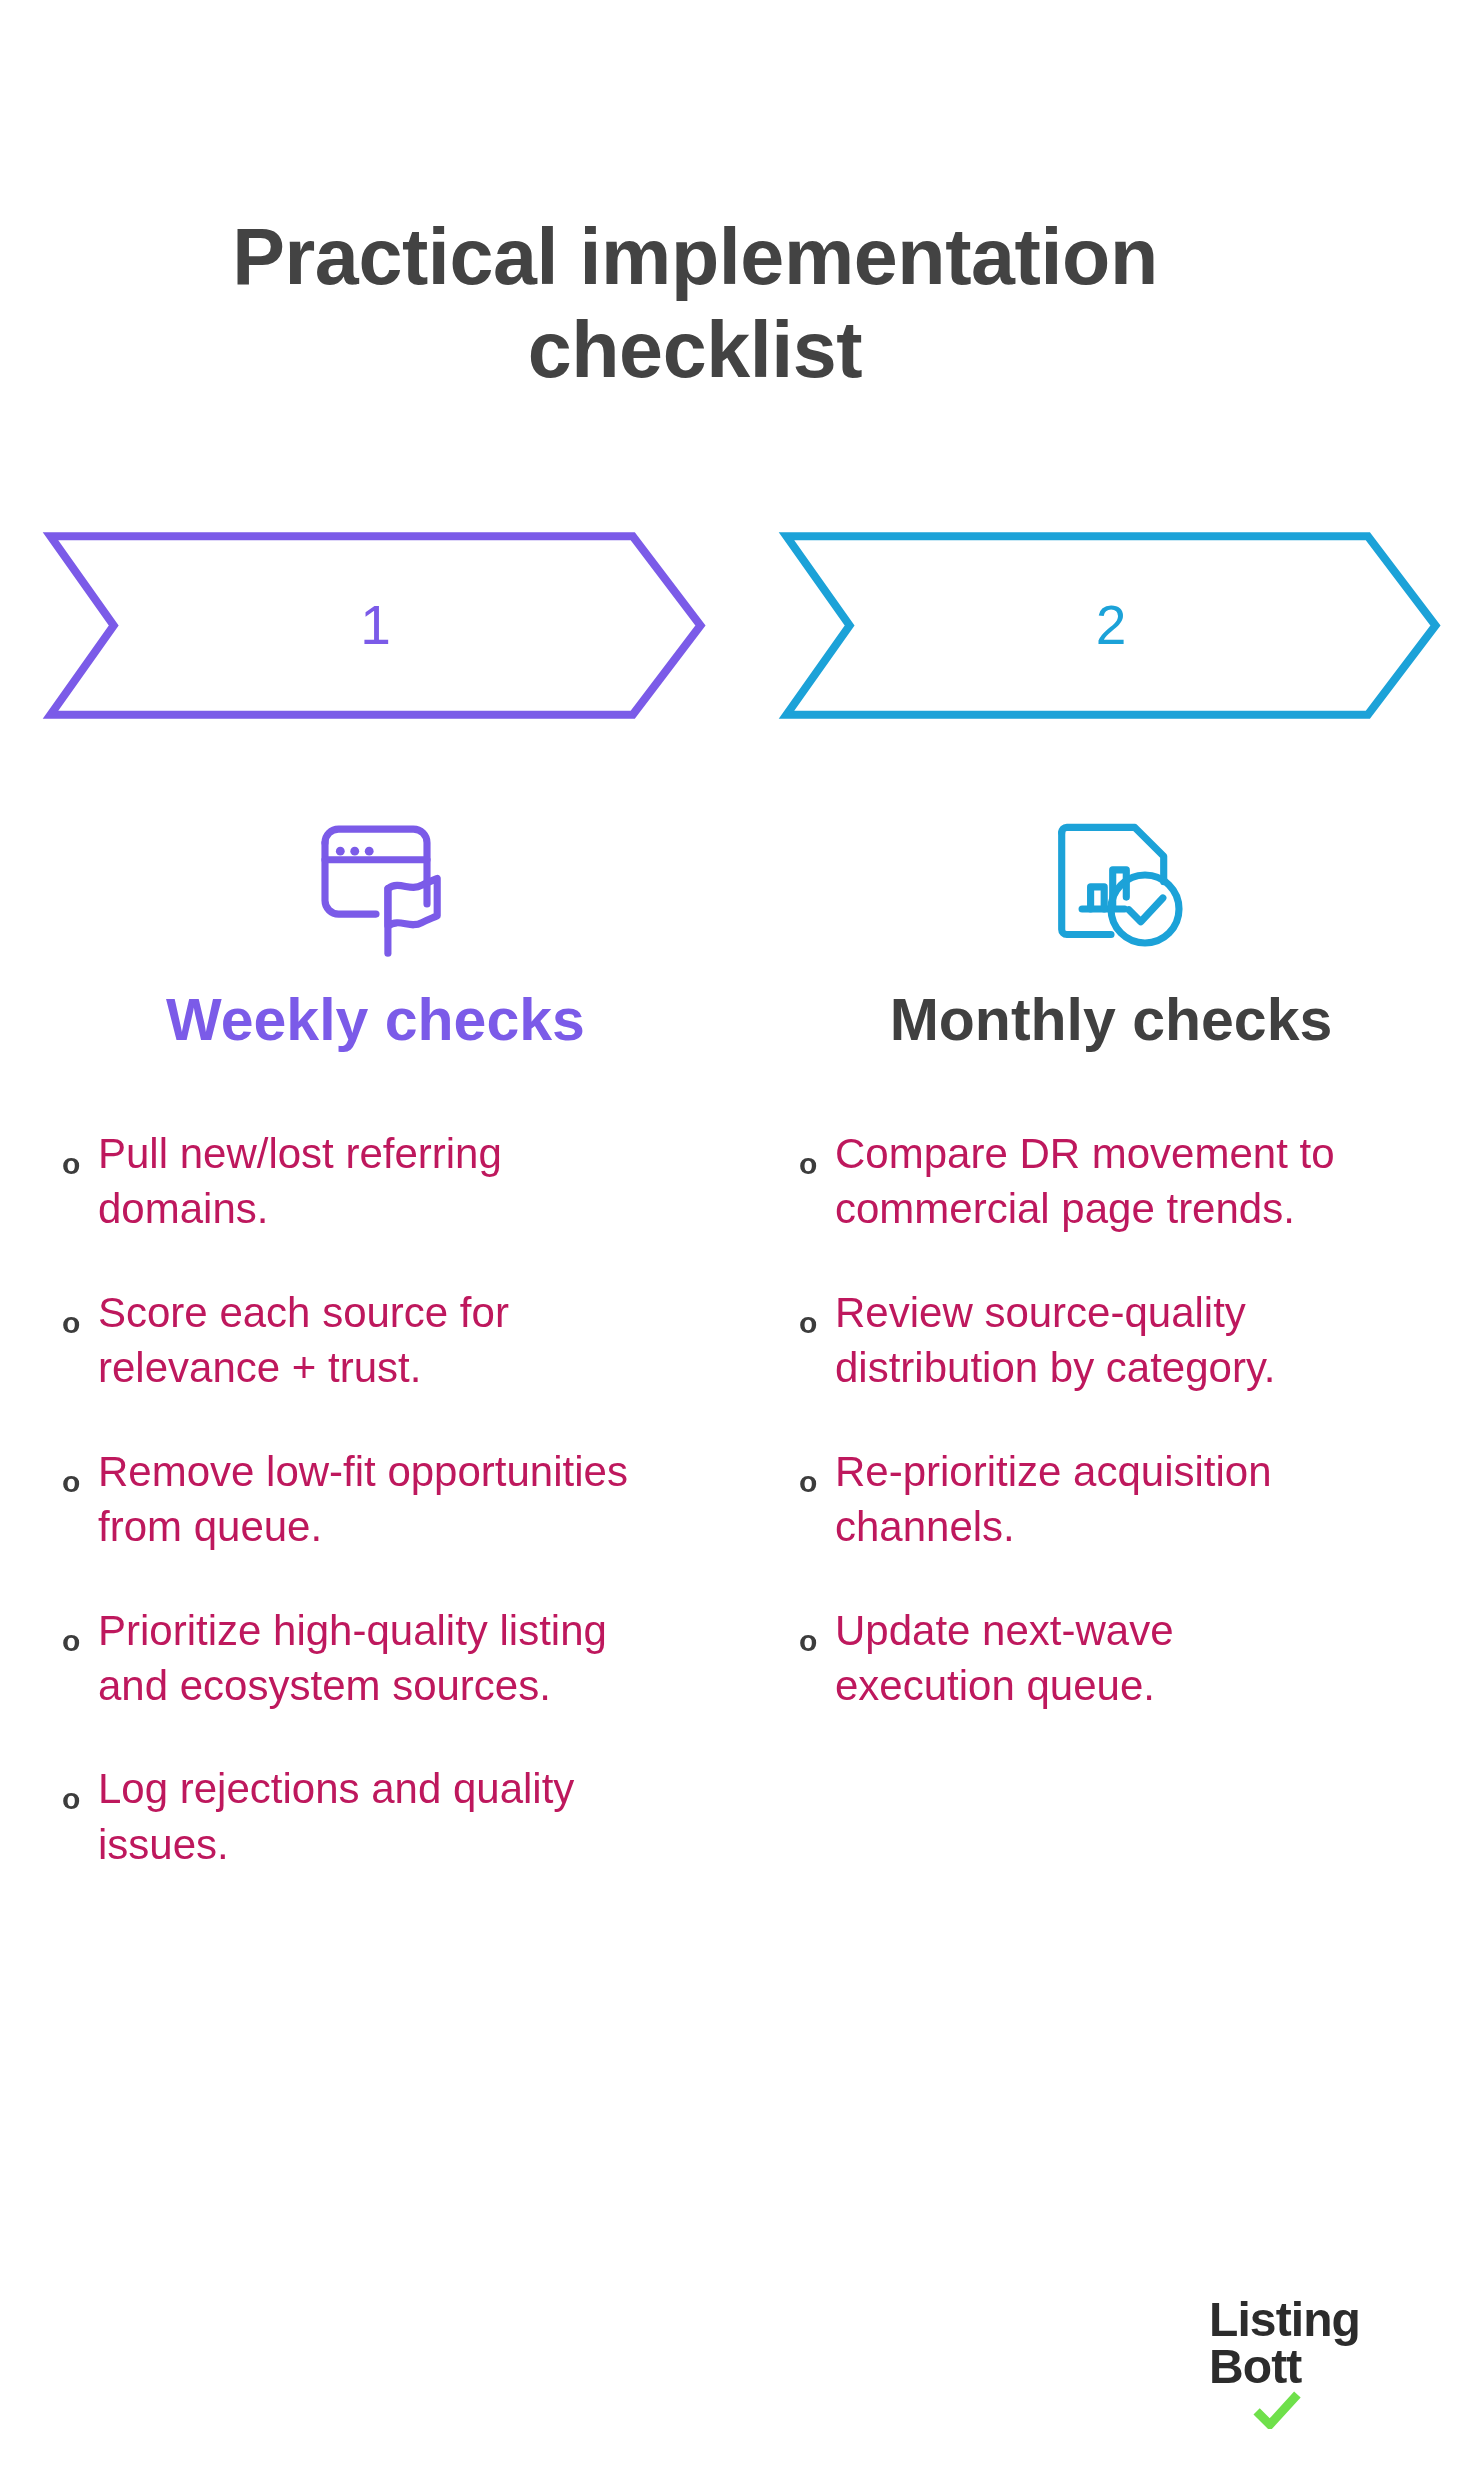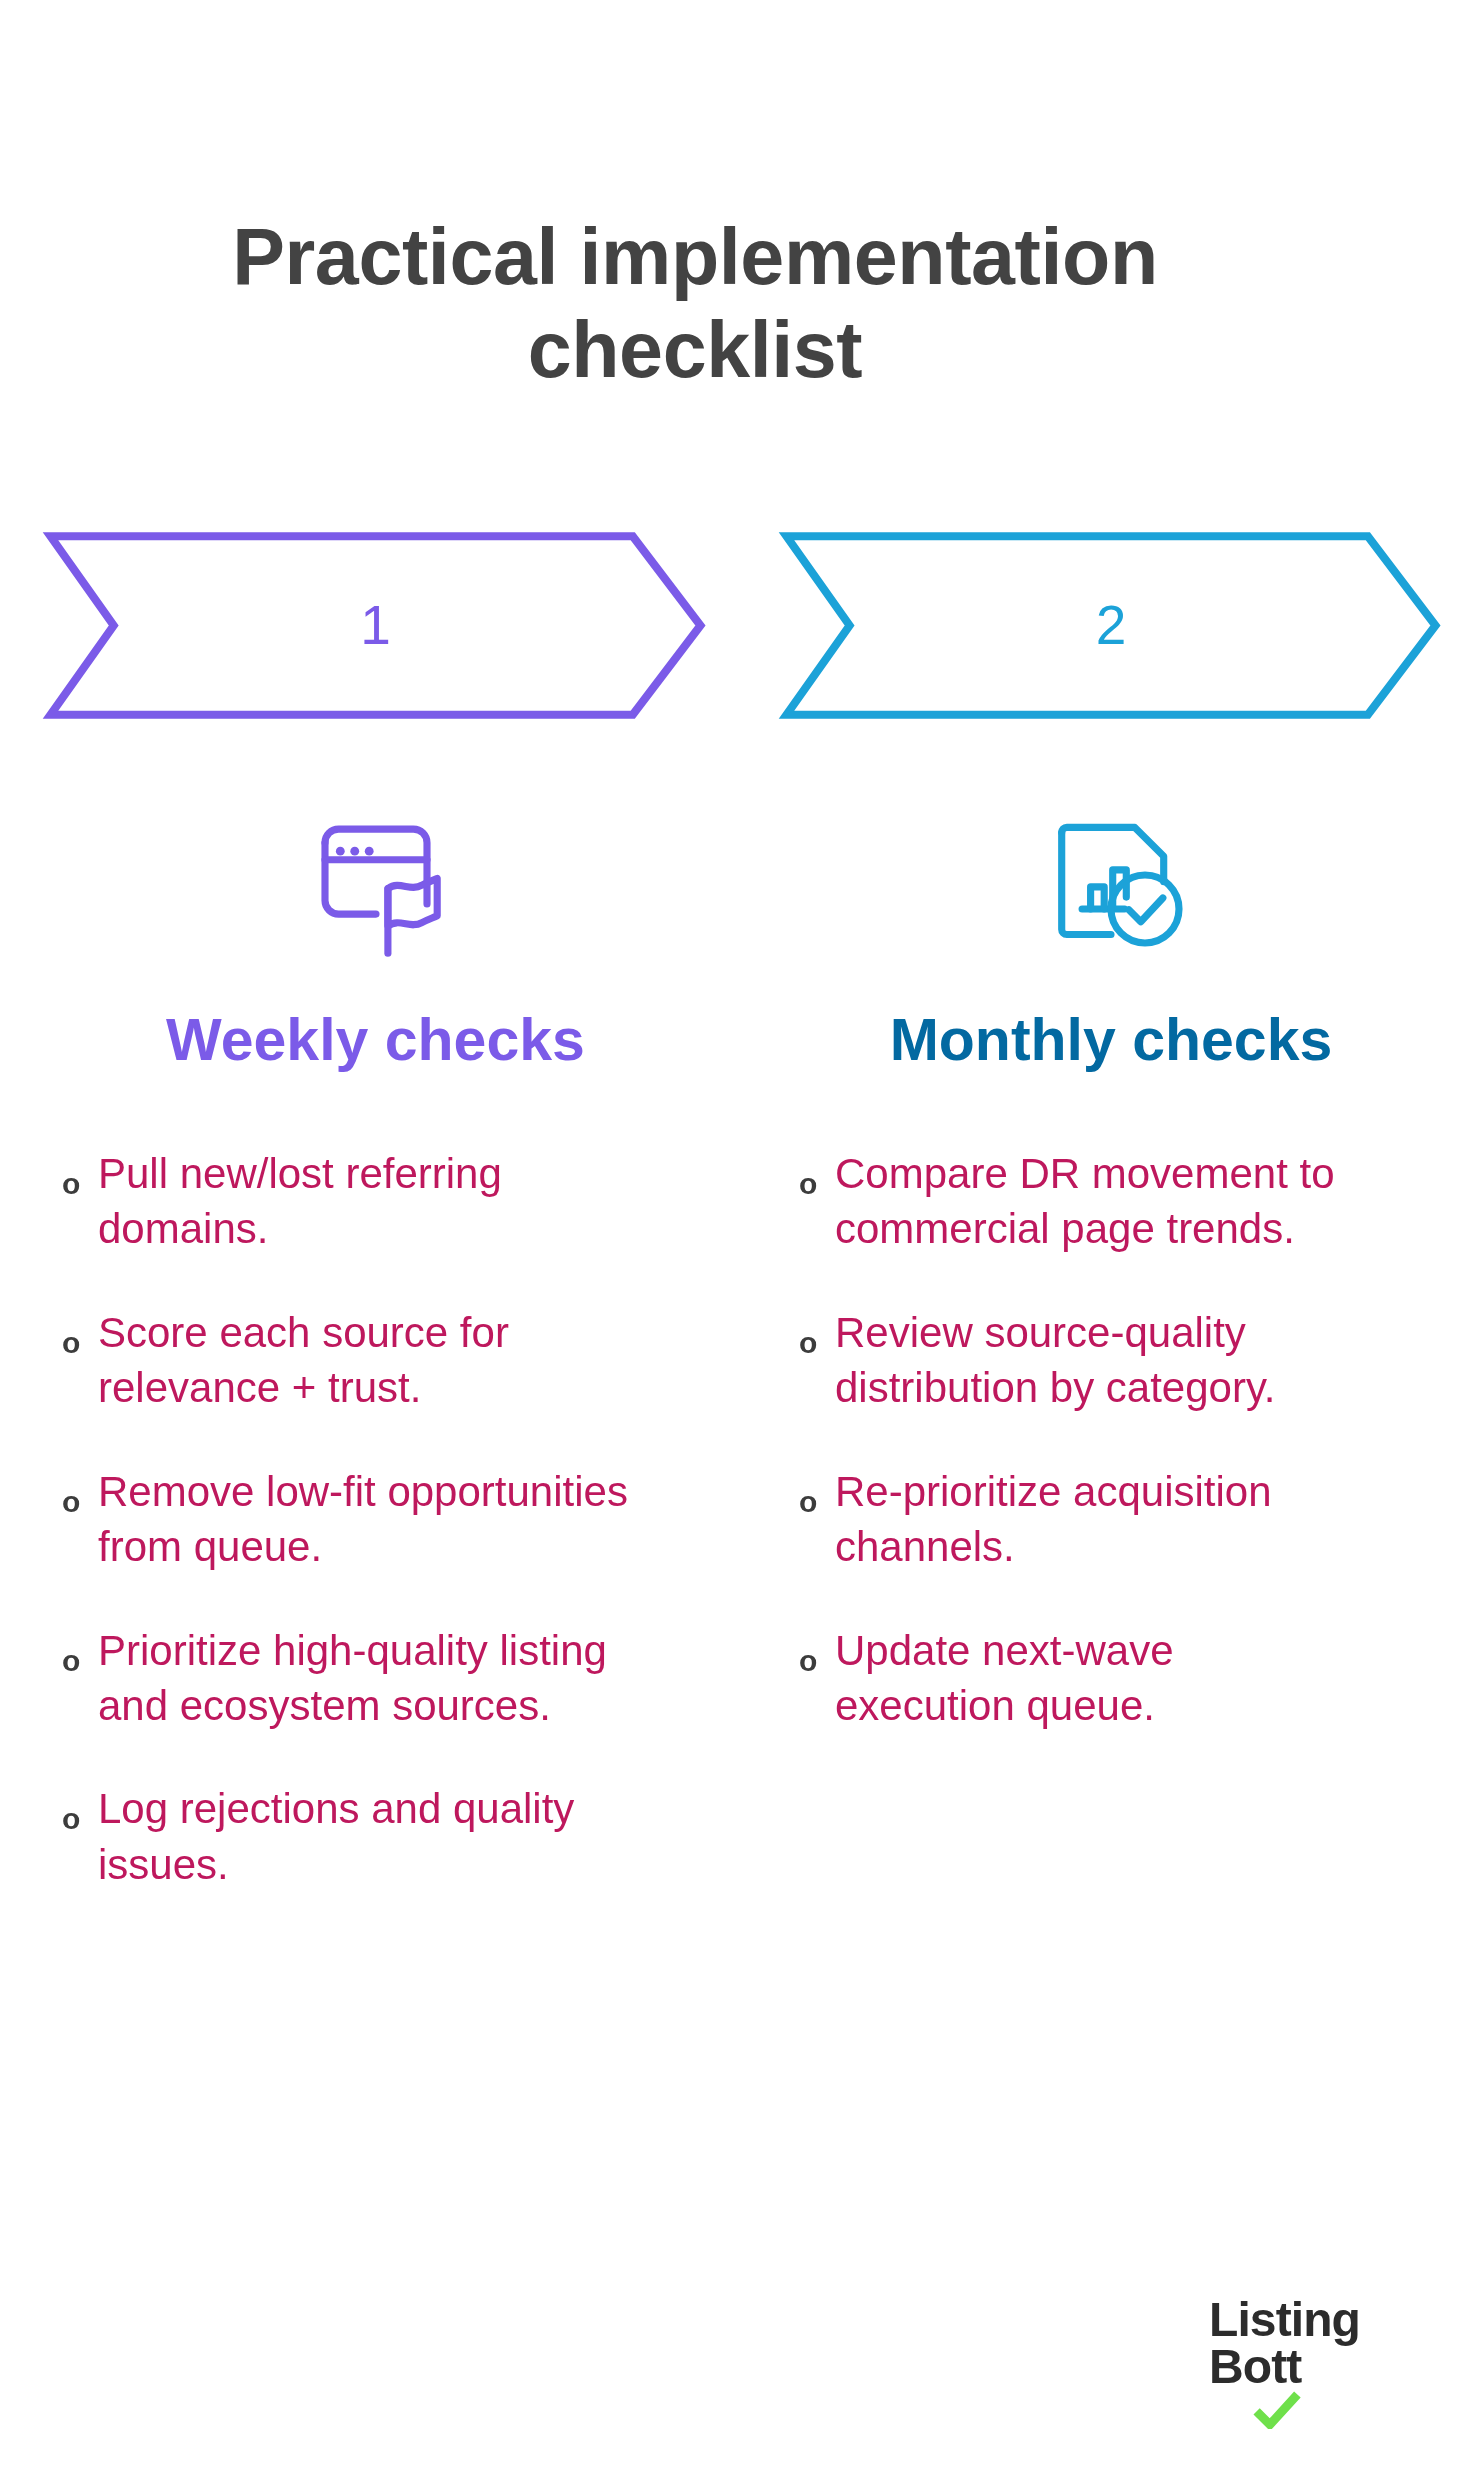--- a/index.html
+++ b/index.html
@@ -94,29 +94,29 @@
     width: 170px;
     height: 170px;
     display: flex;
     align-items: center;
     justify-content: center;
   }
   .icon-wrap svg { display: block; width: 100%; height: 100%; }
 
   
   .col-heading {
-    margin-top: 48px;
+    margin-top: 28px;
     font-size: 59px;
     line-height: 1.1;
     font-weight: bold;
     text-align: left;
     white-space: nowrap;
   }
   .head-purple { color: #7B5BE8; }
-  .head-cyan   { color: #0369a1; }
+  .head-cyan   { color: #404040; }
 
   
   .bullets {
     margin: 0;
     padding: 0;
     list-style: none;
     width: 100%;
     margin-top: 73px;
   }
   .bullet {

